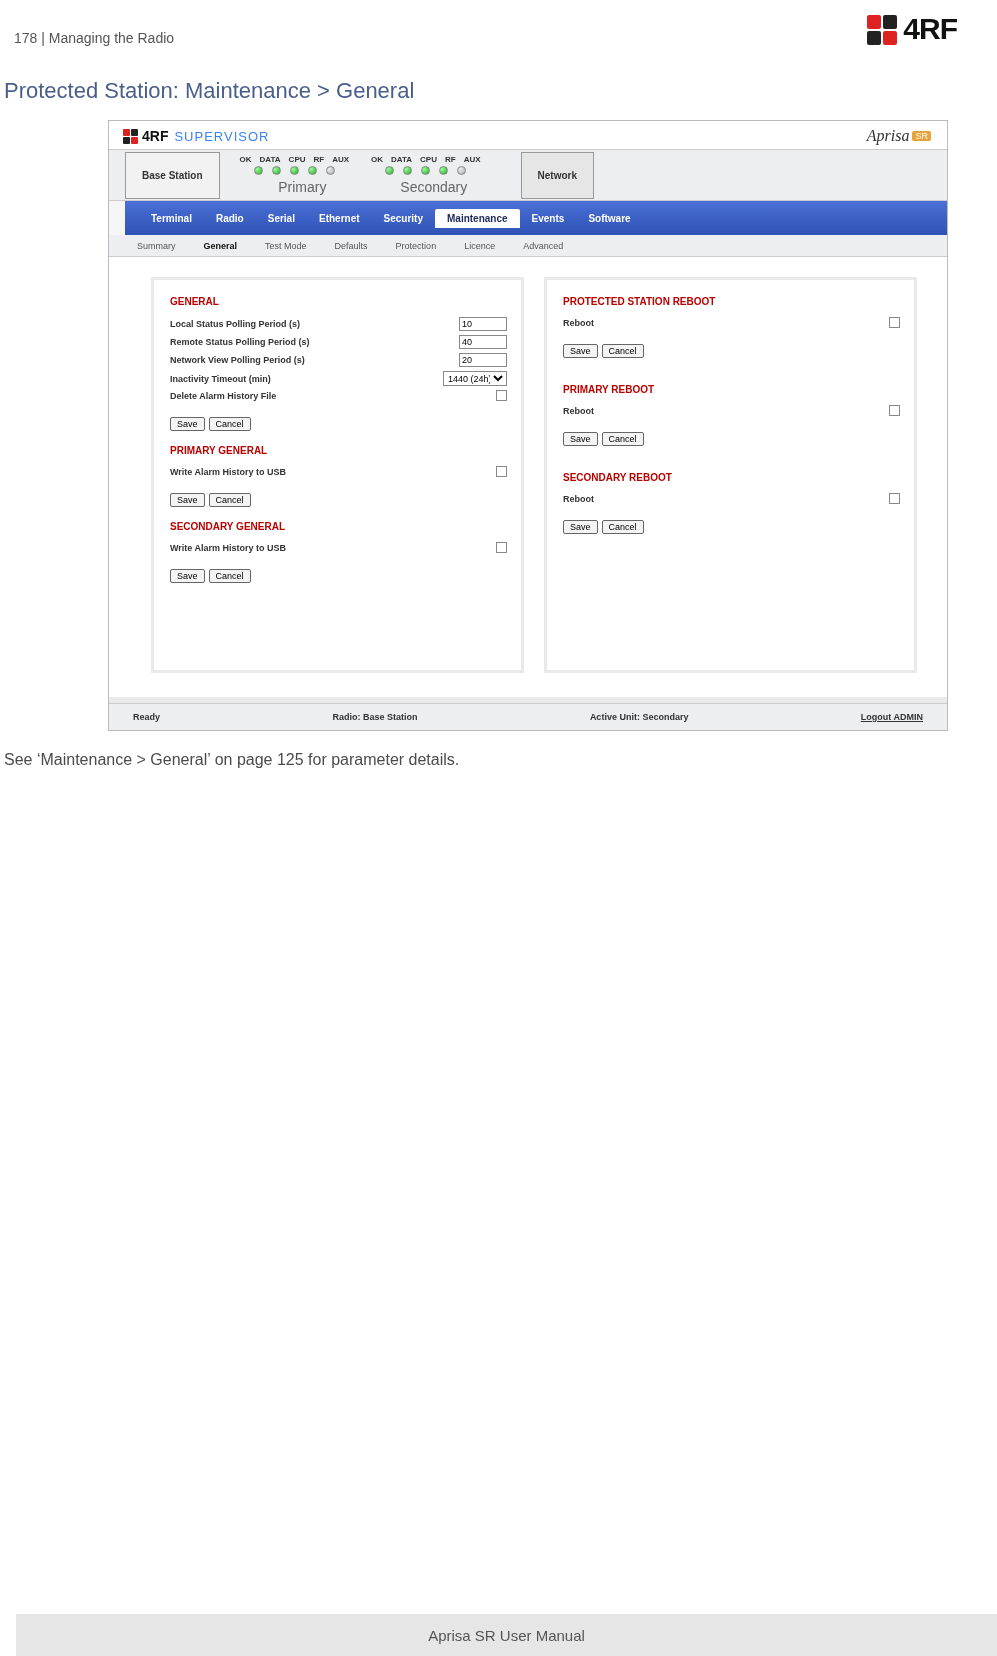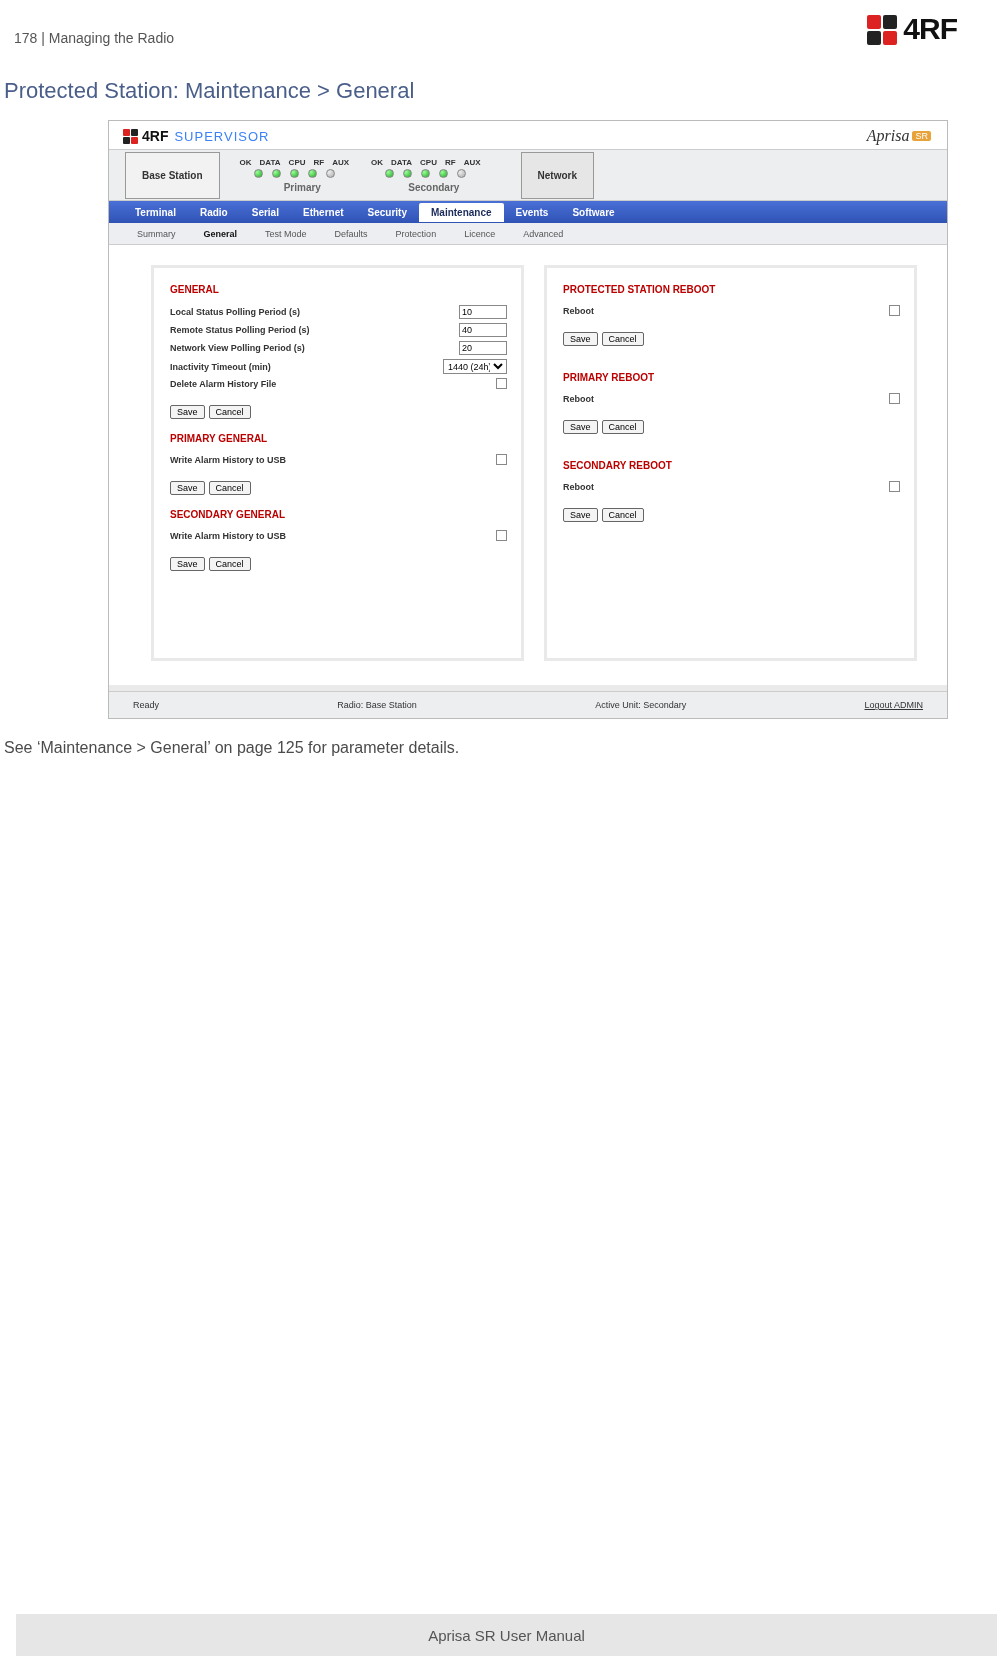--- a/index.html
+++ b/index.html
@@ -74,30 +74,31 @@
     font-weight: bold;
     margin-right: 14px;
     height: 47px;
     display:flex; align-items:center;
   }
   .ledgroup { display:flex; flex-direction:column; align-items:center; padding: 0 6px; }
   .ledrow { display:flex; gap:9px; }
   .ledlbl { display:flex; gap:8px; margin-bottom:2px; font-size:8px;}
   .led { width:9px; height:9px; border-radius:50%; background:radial-gradient(circle at 30% 30%, #9f9, #2a2); border:1px solid #888;}
   .led.off { background:radial-gradient(circle at 30% 30%, #eee, #aaa); }
-  .grouplabel { font-size:10px; color:#666; margin-top:4px; font-weight:bold;padding-left:16px;}
+  .grouplabel { font-size:14px; color:#666; margin-top:4px; font-weight:normal;padding-left:16px;}
 
   .main-tabs {
     background: linear-gradient(#4a6fd6, #2f53b5);
     display: flex;
     font-size: 10px;
     color: #fff;
     padding-left: 14px;
-    height: 22px;
+    height: 34px;
     align-items: center;
+    margin-left: 16px;
   }
   .main-tab { padding: 4px 12px; font-weight: bold; }
   .main-tab.active { background: #fff; color: #1a2a5a; border-radius: 2px 2px 0 0; }
 
   .sub-tabs {
     background: #eceef2;
     display:flex;
     font-size: 9px;
     color:#555;
     padding-left: 14px;
@@ -133,20 +134,21 @@
 
   .stbarspace { background:#eaeaea; height:6px;}
   .ss-status {
     display:flex;
     background:#eceef0;
     border-top:1px solid #ccc;
     font-size:9px;
     color:#333;
     padding: 8px 24px;
     justify-content: space-between;
+    font-weight: bold;
   }
 
   .caption {
     font-size: 16px;
     color:#4b4b4b;
     padding: 20px 0 0 4px;
   }
   .footer-bar {
     position:absolute;
     bottom:0; left:16px; right:0;

